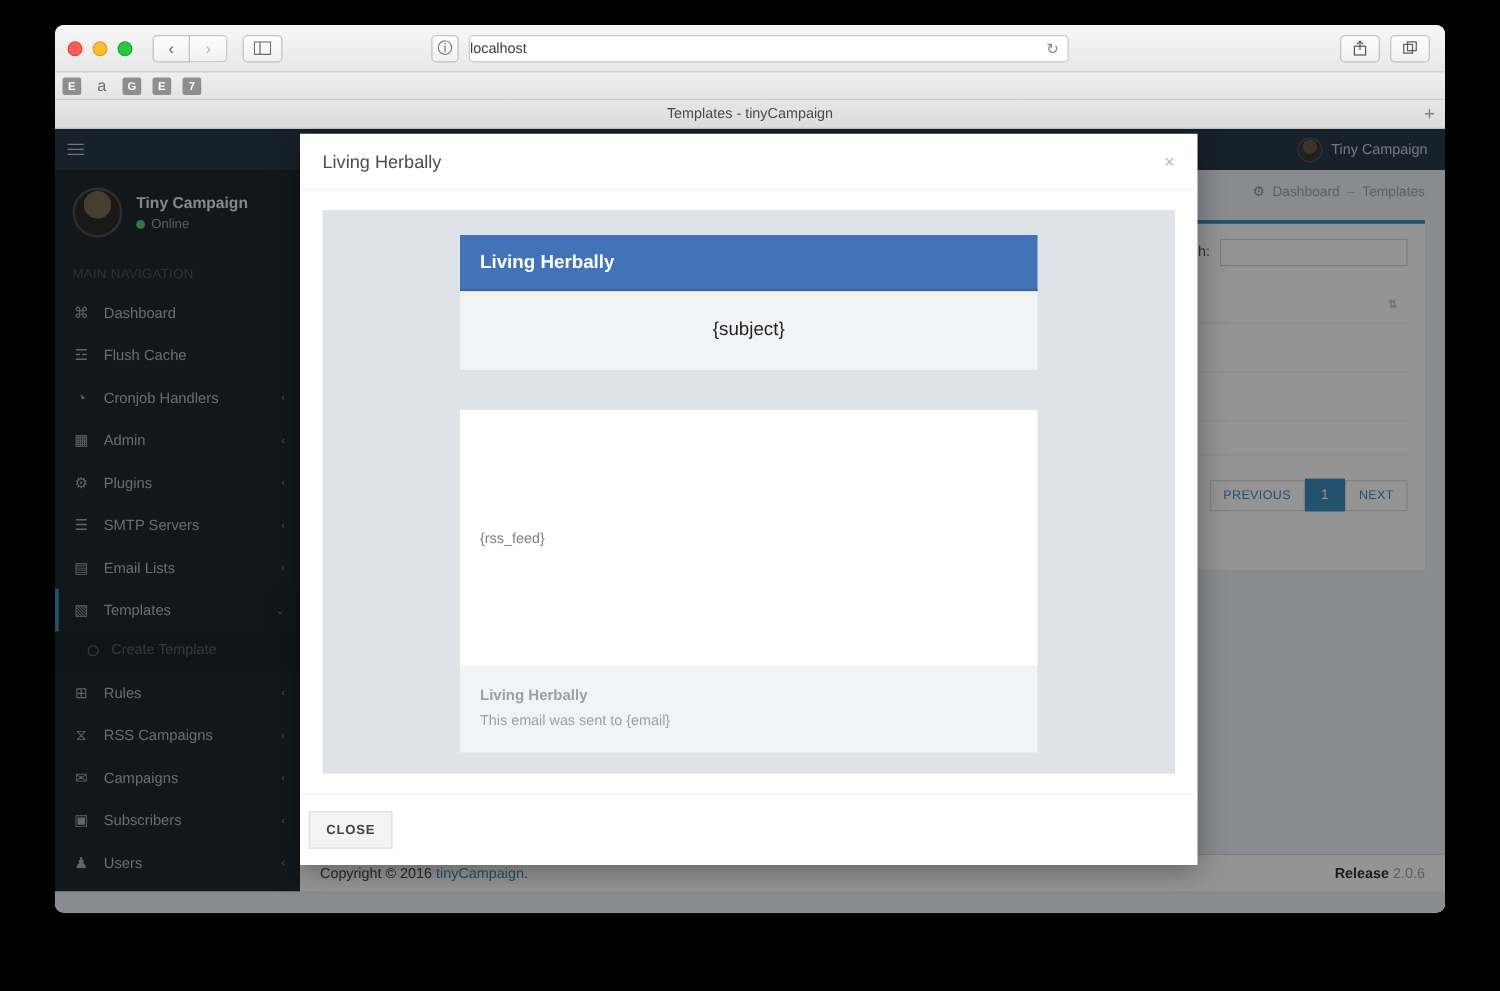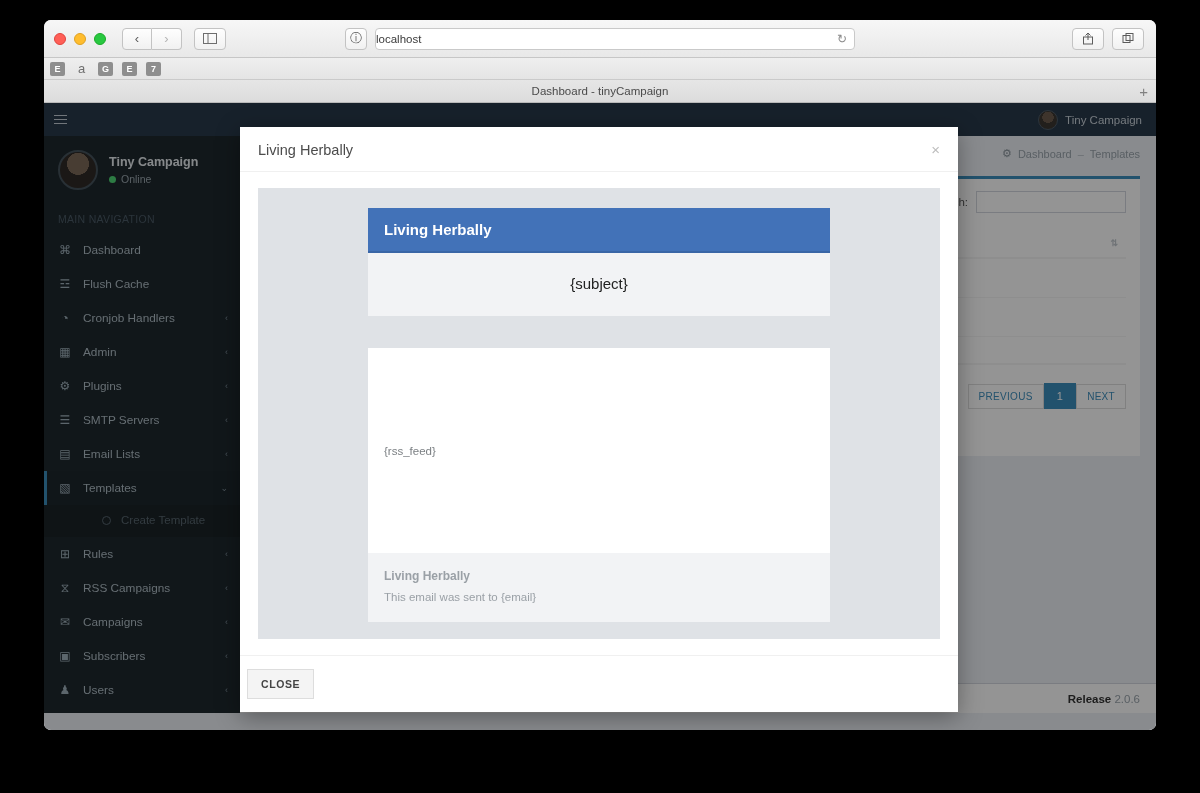--- a/index.html
+++ b/index.html
@@ -180,21 +180,21 @@
   }
   .nav-item .ico { width: 14px; text-align:center; font-size: 12px; color:#9fb0ba; flex:0 0 14px;}
   .nav-item .lbl { flex: 1; font-size: 11.8px; }
   .nav-item .car { font-size: 9px; color:#7d8d97; }
   .nav-item.active { background:#1c262c; border-left: 3px solid #3c8dbc; padding-left: 11px; }
   .sub-list { background:#1a2327; padding: 3px 0 5px; }
   .sub-item {
     display:flex; align-items:center; gap:10px;
     padding: 6px 12px 6px 26px; font-size: 11.5px; color:#8b9aa3;
   }
-  .sub-item.dim { color:#58666f;margin-left:32px; }
+  .sub-item.dim { color:#58666f; }
   .ring { width:9px;height:9px;border-radius:50%;border:1.4px solid currentColor; display:inline-block;}
 
   
   .content { flex:1; position: relative; background:#ecf0f5; }
   .breadcrumb {
     padding: 11px 16px 0 0; text-align: right;
     font-size: 11px; color:#9aa4ac;
     display:flex; justify-content:flex-end; gap:6px; align-items:center;
   }
   .breadcrumb .bc-ico { color:#8a949c; font-size: 11px; }
@@ -243,21 +243,21 @@
   .app-footer a { color:#3c8dbc; text-decoration:none; }
   .app-footer .rel b { color:#333; }
   .app-footer .rel span { color:#9aa4ac; }
 
   
   .backdrop {
     position:absolute; inset:0; background: rgba(0,0,0,.42);
   }
   .modal {
     position:absolute;
-    left: 196px; top: 24px;
+    left: 196px; top: 4px;
     width: 718px; height: 585px;
     background:#ffffff;
     box-shadow: 0 5px 22px rgba(0,0,0,.35);
     display:flex; flex-direction:column;
   }
   .modal-head {
     padding: 15px 18px 13px;
     border-bottom: 1px solid #f0f0f0;
     display:flex; align-items:flex-start;
   }
@@ -355,21 +355,21 @@
 
   <div class="bookmarks">
     <span class="bm">E</span>
     <span class="bm plain">a</span>
     <span class="bm">G</span>
     <span class="bm">E</span>
     <span class="bm">7</span>
   </div>
 
   <div class="tabstrip">
-    <span class="tabtitle">Dashboard - tinyCampaign</span>
+    <span class="tabtitle">Templates - tinyCampaign</span>
     <span class="plus">+</span>
   </div>
 
   <div id="app">
 
     <div class="app-header">
       <div class="hdr-bar">
         <div class="hamburger">
             <i></i>
             <i></i>

